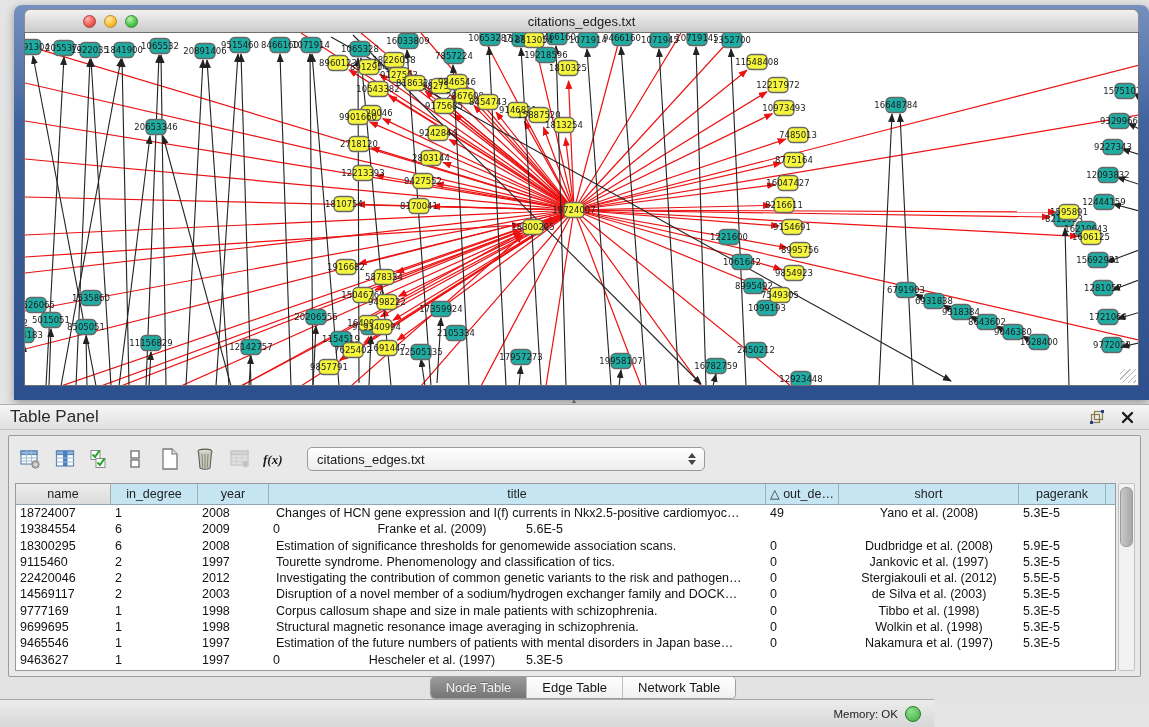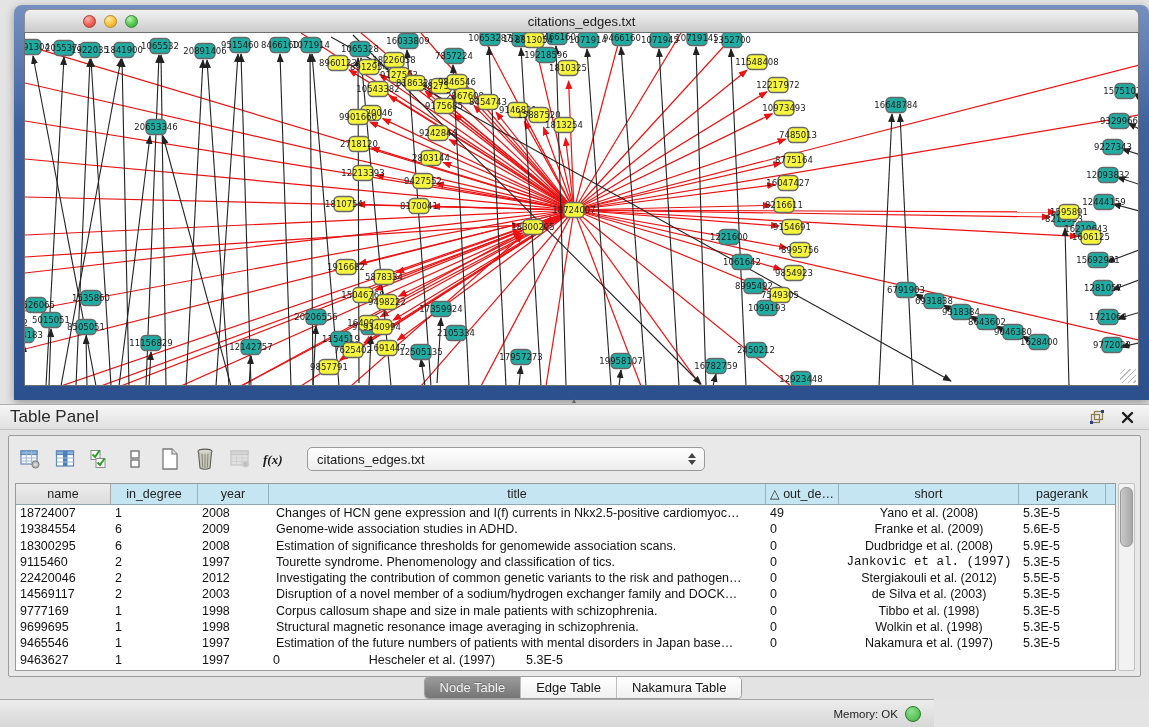--- a/index.html
+++ b/index.html
@@ -849,41 +849,40 @@
             <div class="td c2" style="width: 71px;">2008</div>
             <div class="td c3" style="width: 497px;">Changes of HCN gene expression and I(f) currents in Nkx2.5-positive cardiomyoc…</div>
             <div class="td c4" style="width: 73px;">49</div>
             <div class="td c5" style="width: 180px;">Yano et al. (2008)</div>
             <div class="td c6" style="width: 87px;">5.3E-5</div>
           </div>
           <div class="tr">
             <div class="td c0" style="width: 95px;">19384554</div>
             <div class="td c1" style="width: 87px;">6</div>
             <div class="td c2" style="width: 71px;">2009</div>
-            <div class="td c3" style="width: 497px;">Genome-wide association studies in ADHD.</div>
             <div class="td c4" style="width: 73px;">0</div>
             <div class="td c5" style="width: 180px;">Franke et al. (2009)</div>
             <div class="td c6" style="width: 87px;">5.6E-5</div>
           </div>
           <div class="tr">
             <div class="td c0" style="width: 95px;">18300295</div>
             <div class="td c1" style="width: 87px;">6</div>
             <div class="td c2" style="width: 71px;">2008</div>
             <div class="td c3" style="width: 497px;">Estimation of significance thresholds for genomewide association scans.</div>
             <div class="td c4" style="width: 73px;">0</div>
             <div class="td c5" style="width: 180px;">Dudbridge et al. (2008)</div>
             <div class="td c6" style="width: 87px;">5.9E-5</div>
           </div>
           <div class="tr">
             <div class="td c0" style="width: 95px;">9115460</div>
             <div class="td c1" style="width: 87px;">2</div>
             <div class="td c2" style="width: 71px;">1997</div>
             <div class="td c3" style="width: 497px;">Tourette syndrome. Phenomenology and classification of tics.</div>
             <div class="td c4" style="width: 73px;">0</div>
-            <div class="td c5" style="width: 180px; font-family: Liberation Mono, monospace;">Jankovic et al. (1997)</div>
+            <div class="td c5" style="width: 180px;">Jankovic et al. (1997)</div>
             <div class="td c6" style="width: 87px;">5.3E-5</div>
           </div>
           <div class="tr">
             <div class="td c0" style="width: 95px;">22420046</div>
             <div class="td c1" style="width: 87px;">2</div>
             <div class="td c2" style="width: 71px;">2012</div>
             <div class="td c3" style="width: 497px;">Investigating the contribution of common genetic variants to the risk and pathogen…</div>
             <div class="td c4" style="width: 73px;">0</div>
             <div class="td c5" style="width: 180px;">Stergiakouli et al. (2012)</div>
             <div class="td c6" style="width: 87px;">5.5E-5</div>
@@ -936,21 +935,21 @@
     </div>
     <div class="vscroll">
       <div class="vthumb"></div>
     </div>
   </div>
 
   <div class="tabs">
     <div class="tabs-group" id="tabs">
         <div class="tab active">Node Table</div>
         <div class="tab">Edge Table</div>
-        <div class="tab">Nakamura Table</div>
+        <div class="tab">Network Table</div>
       </div>
   </div>
 </div>
 
 <div class="statusbar">
   <span class="mem-label">Memory: OK</span>
   <span class="mem-dot"></span>
 </div>
 
 </body></html>

